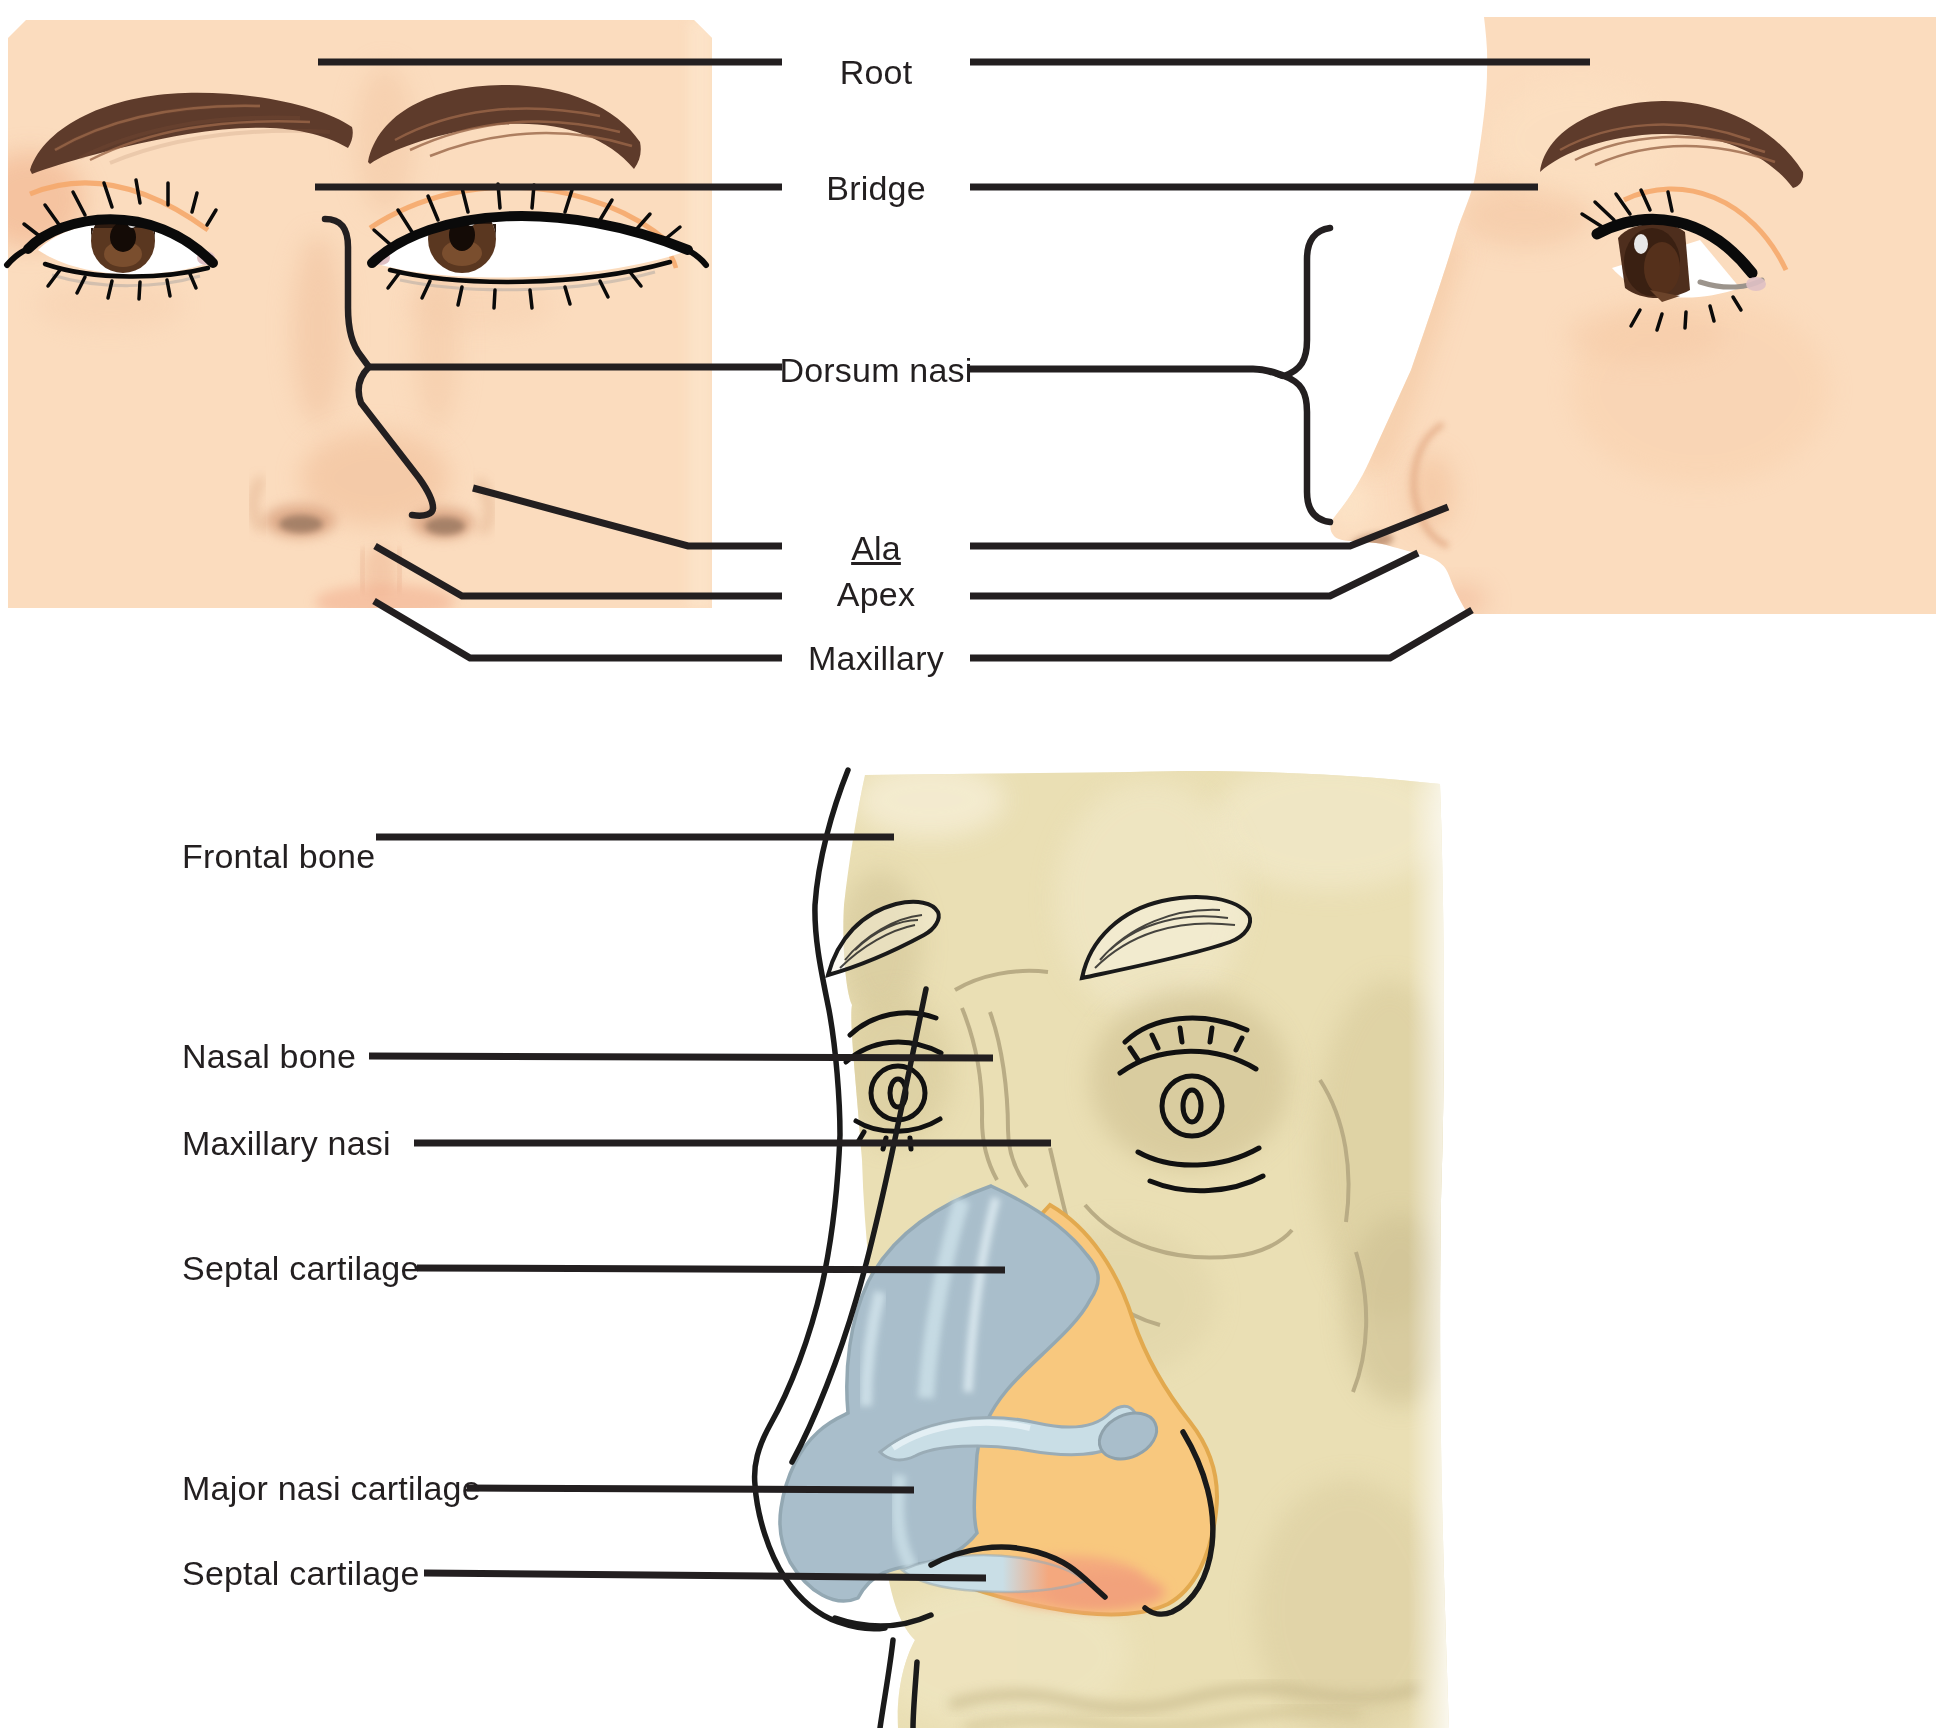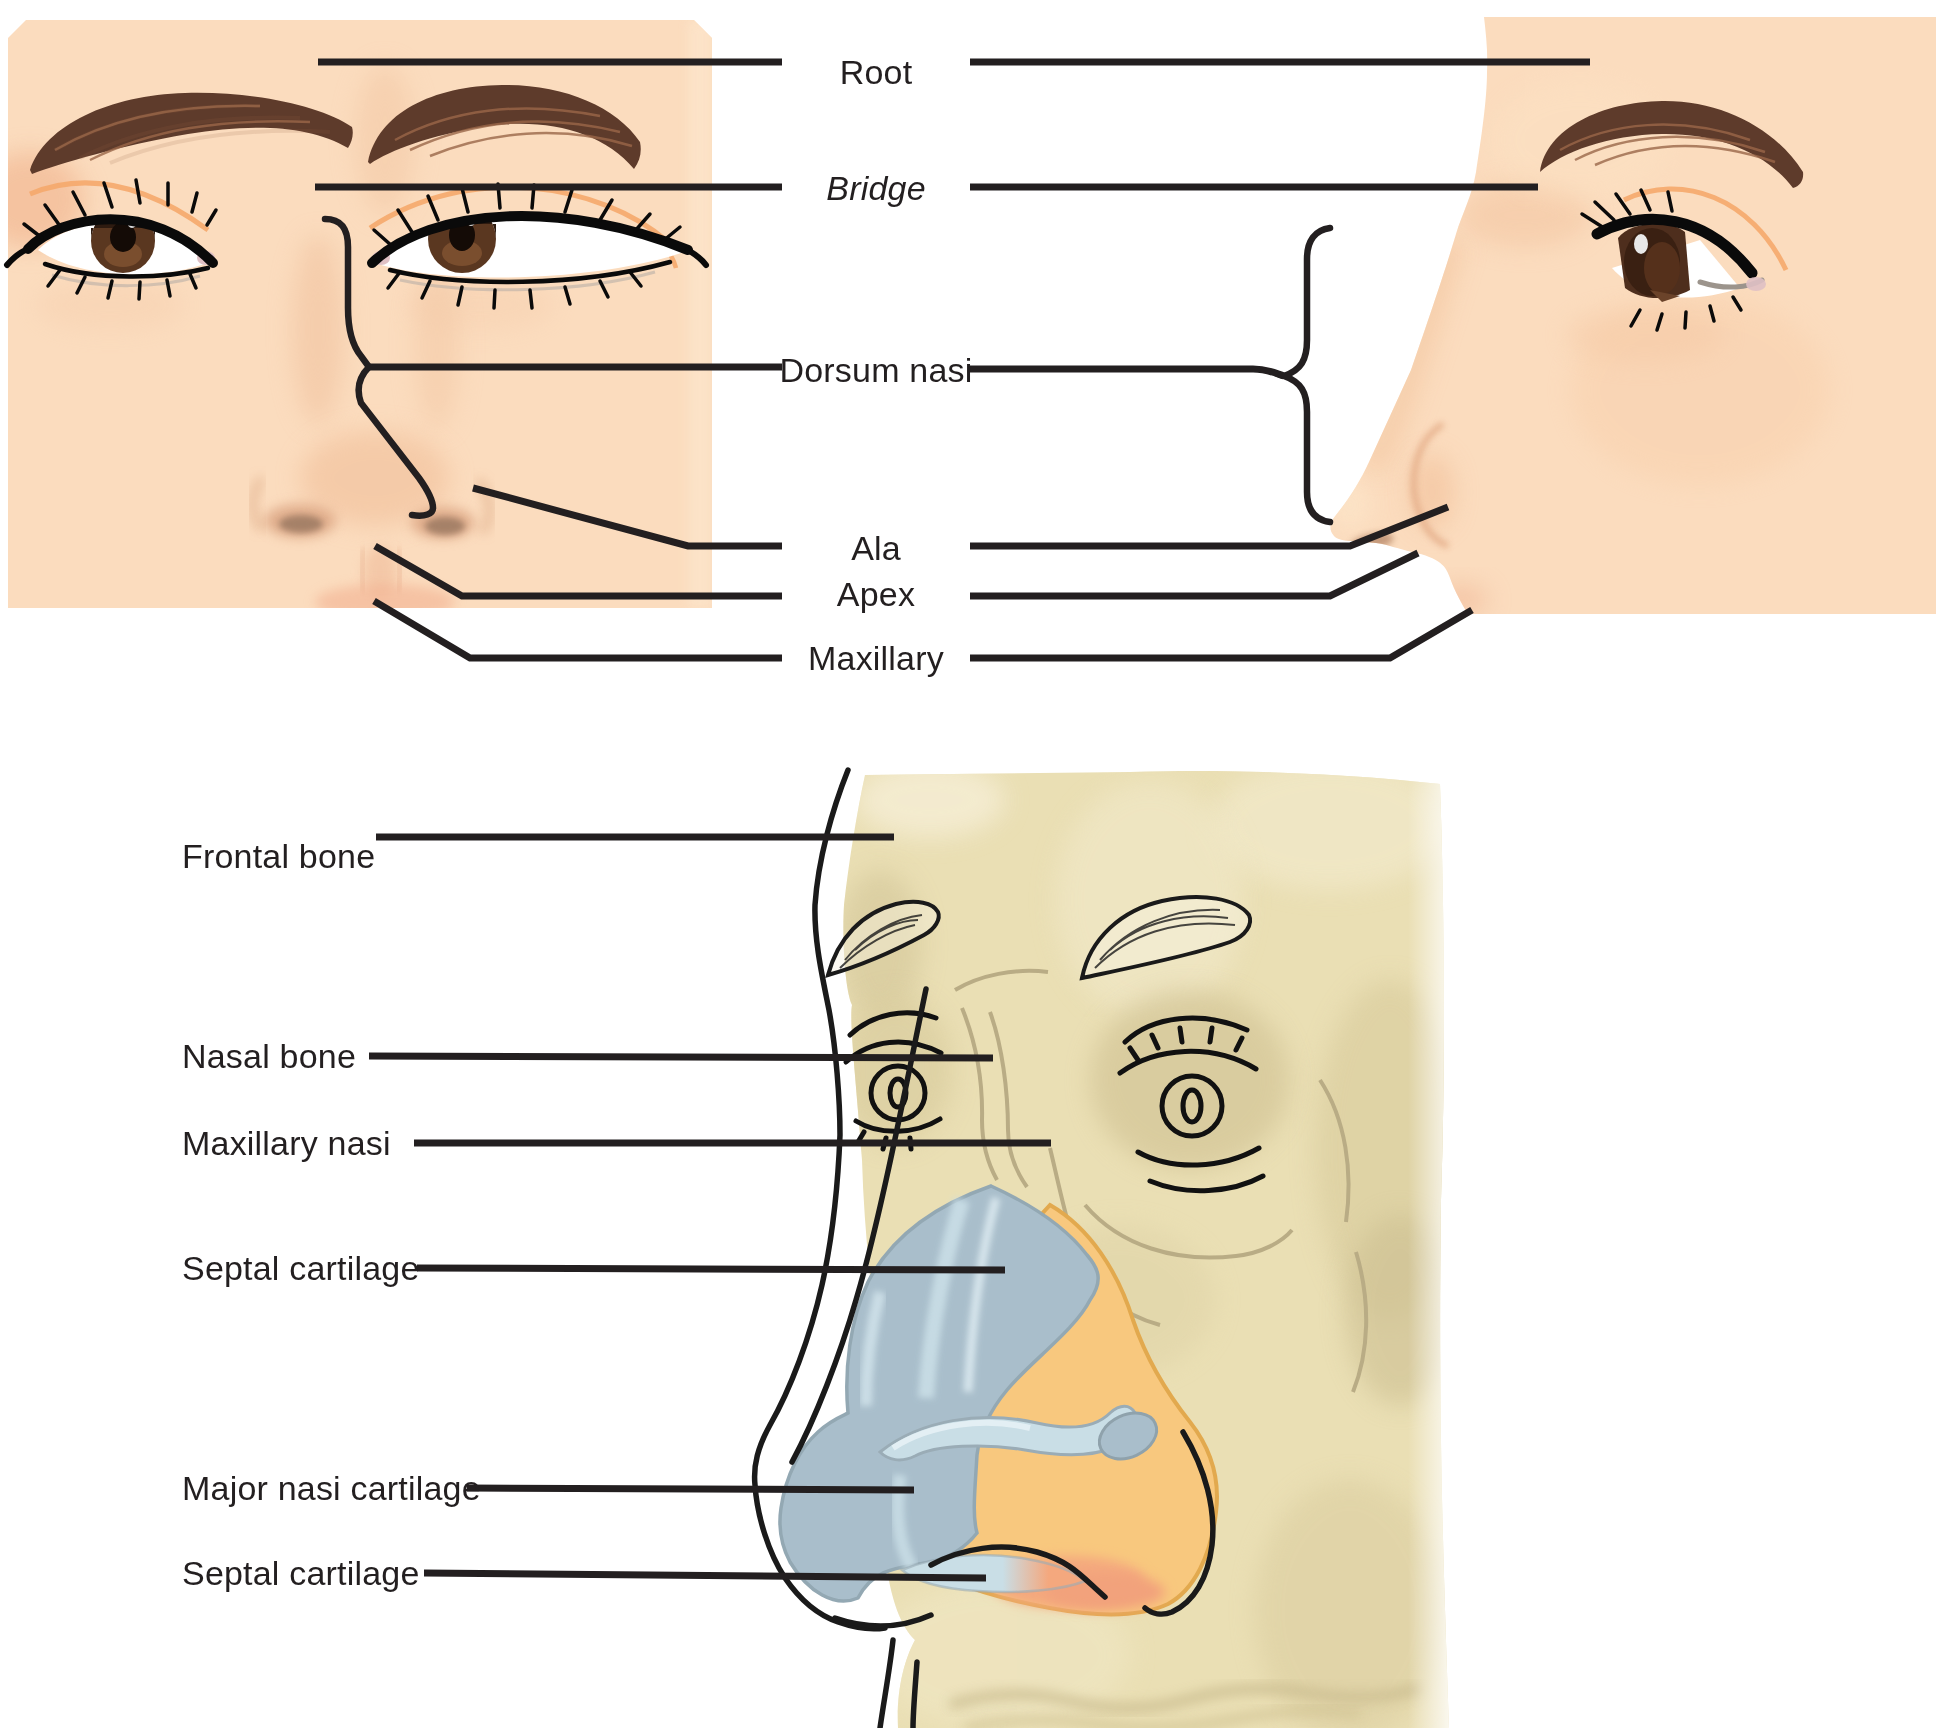--- a/index.html
+++ b/index.html
@@ -306,23 +306,23 @@
     <path d="M376,837 L894,837"></path>
     <path d="M369,1056 L993,1058"></path>
     <path d="M414,1143 L1051,1143"></path>
     <path d="M417,1268 L1005,1270"></path>
     <path d="M467,1488 L914,1490"></path>
     <path d="M424,1573 L986,1578"></path>
   </g>
 </svg>
 
 <div class="lbl center" style="left:876px;top:54px;">Root</div>
-<div class="lbl center" style="left:876px;top:170px;font-style:italic;">Bridge</div>
+<div class="lbl center" style="left:876px;top:170px;">Bridge</div>
 <div class="lbl center" style="left:876px;top:352px;">Dorsum nasi</div>
-<div class="lbl center" style="left:876px;top:530px;">Ala</div>
+<div class="lbl center" style="left:876px;top:530px;text-decoration:underline;">Ala</div>
 <div class="lbl center" style="left:876px;top:576px;">Apex</div>
 <div class="lbl center" style="left:876px;top:640px;">Maxillary</div>
 
 <div class="lbl" style="left:182px;top:819px;margin-top:19px;">Frontal bone</div>
 <div class="lbl" style="left:182px;top:1038px;">Nasal bone</div>
 <div class="lbl" style="left:182px;top:1125px;">Maxillary nasi</div>
 <div class="lbl" style="left:182px;top:1250px;">Septal cartilage</div>
 <div class="lbl" style="left:182px;top:1470px;">Major nasi cartilage</div>
 <div class="lbl" style="left:182px;top:1555px;">Septal cartilage</div>
 

